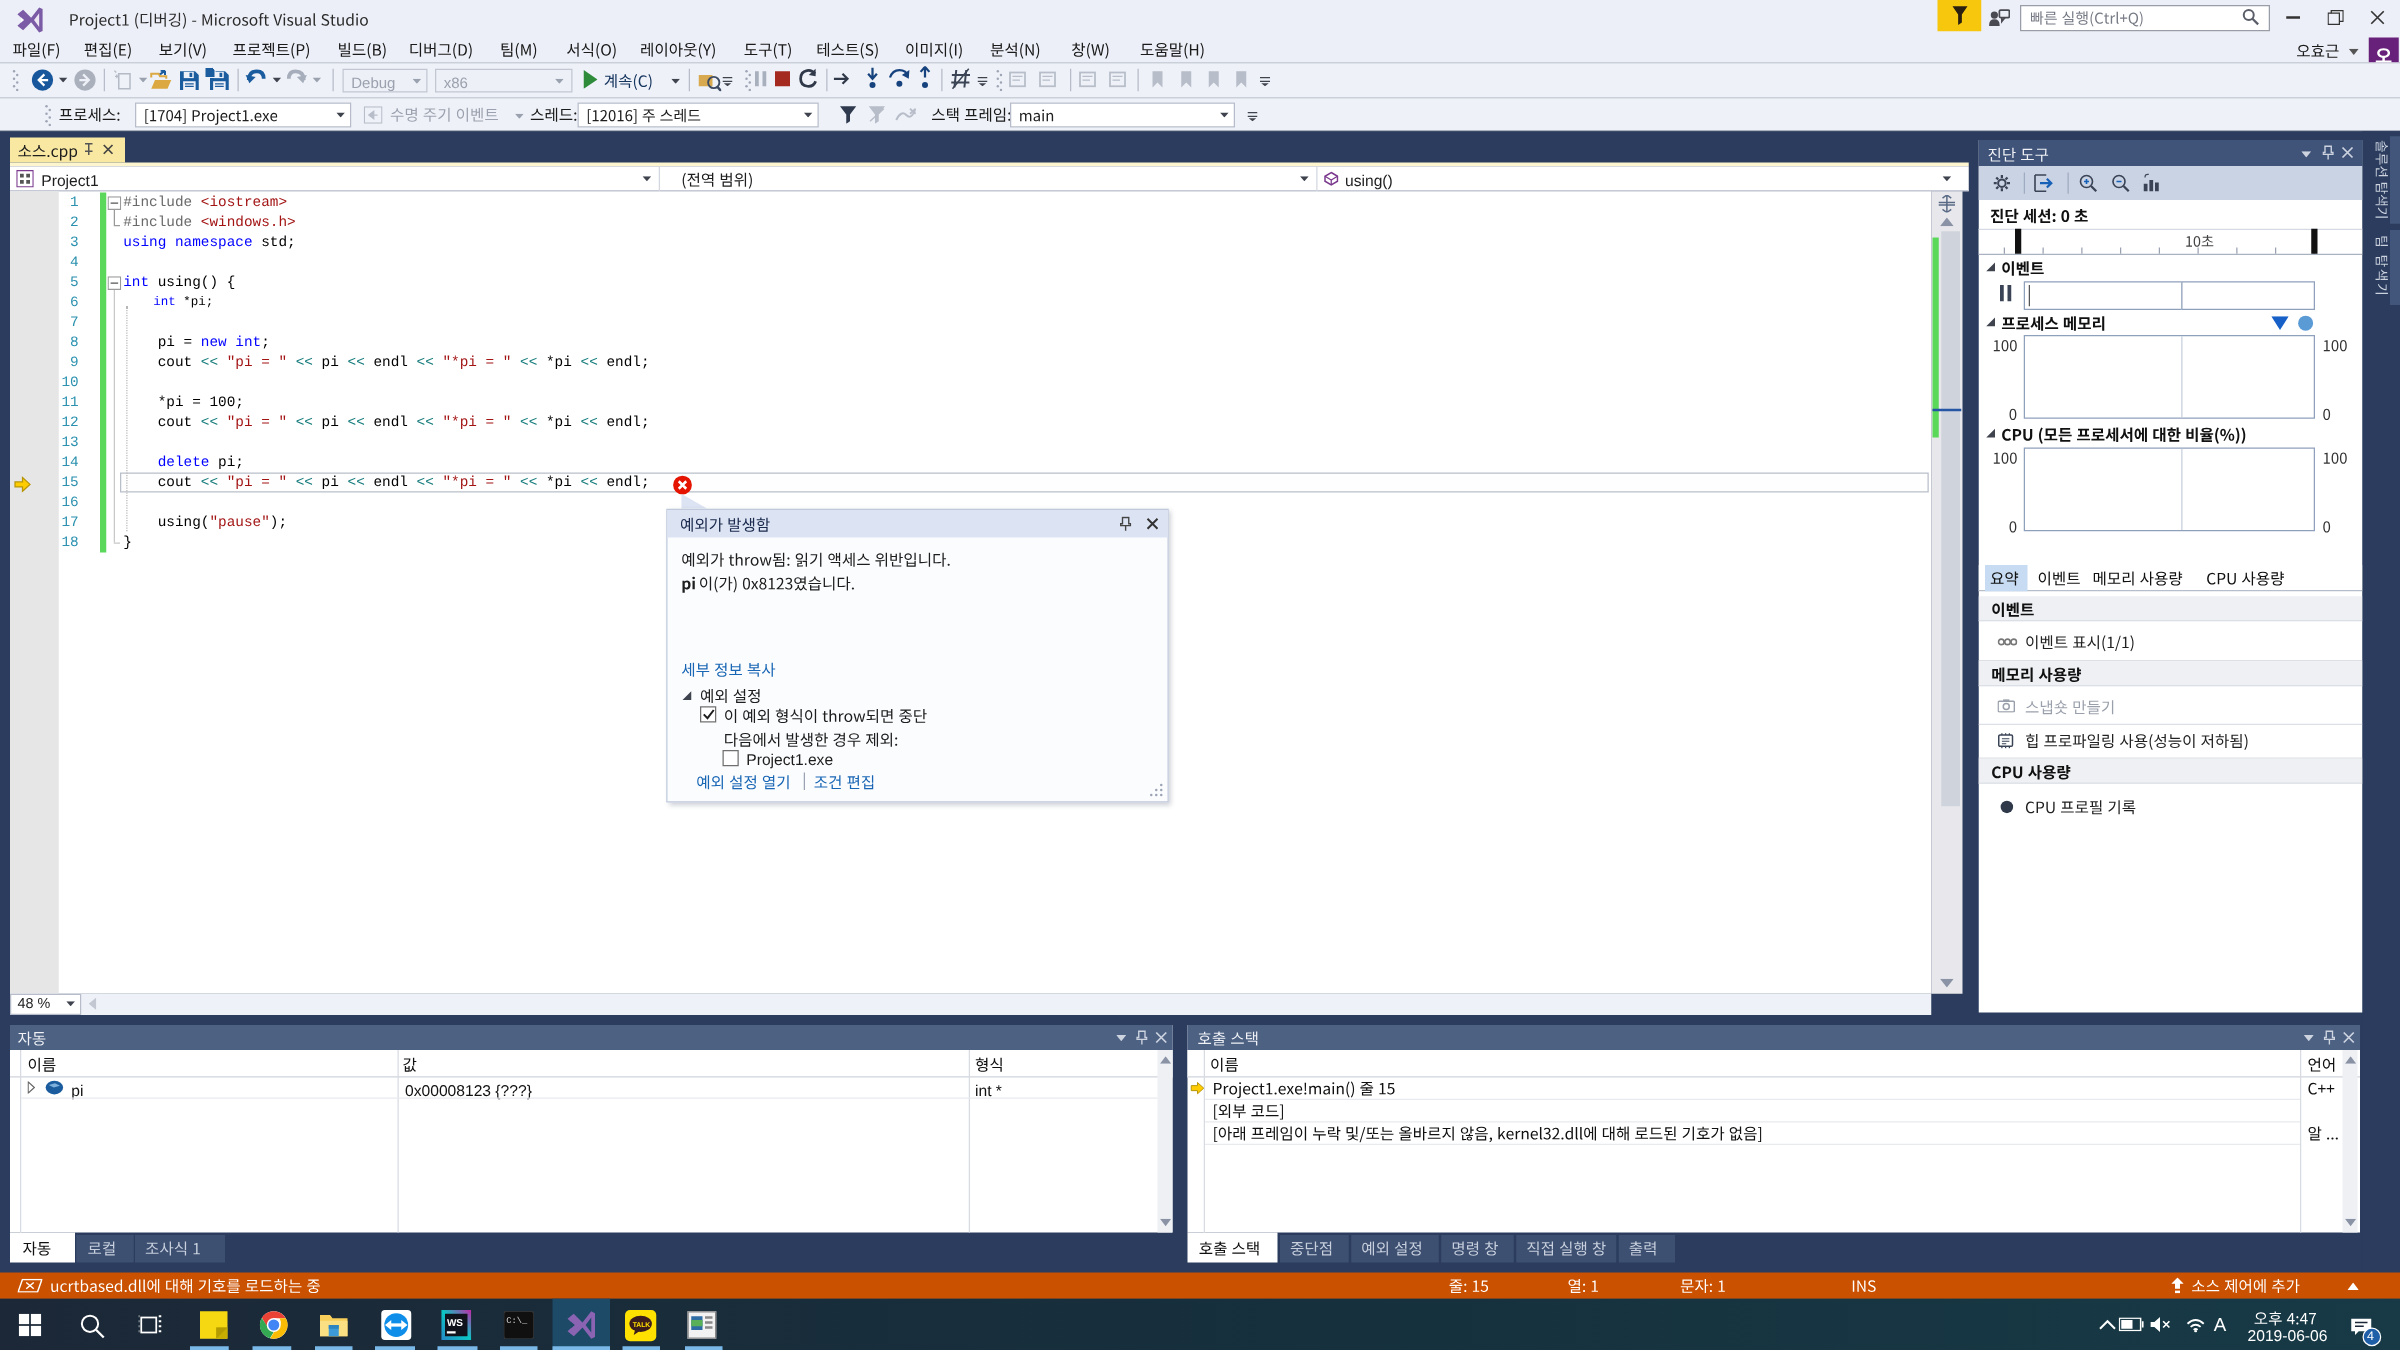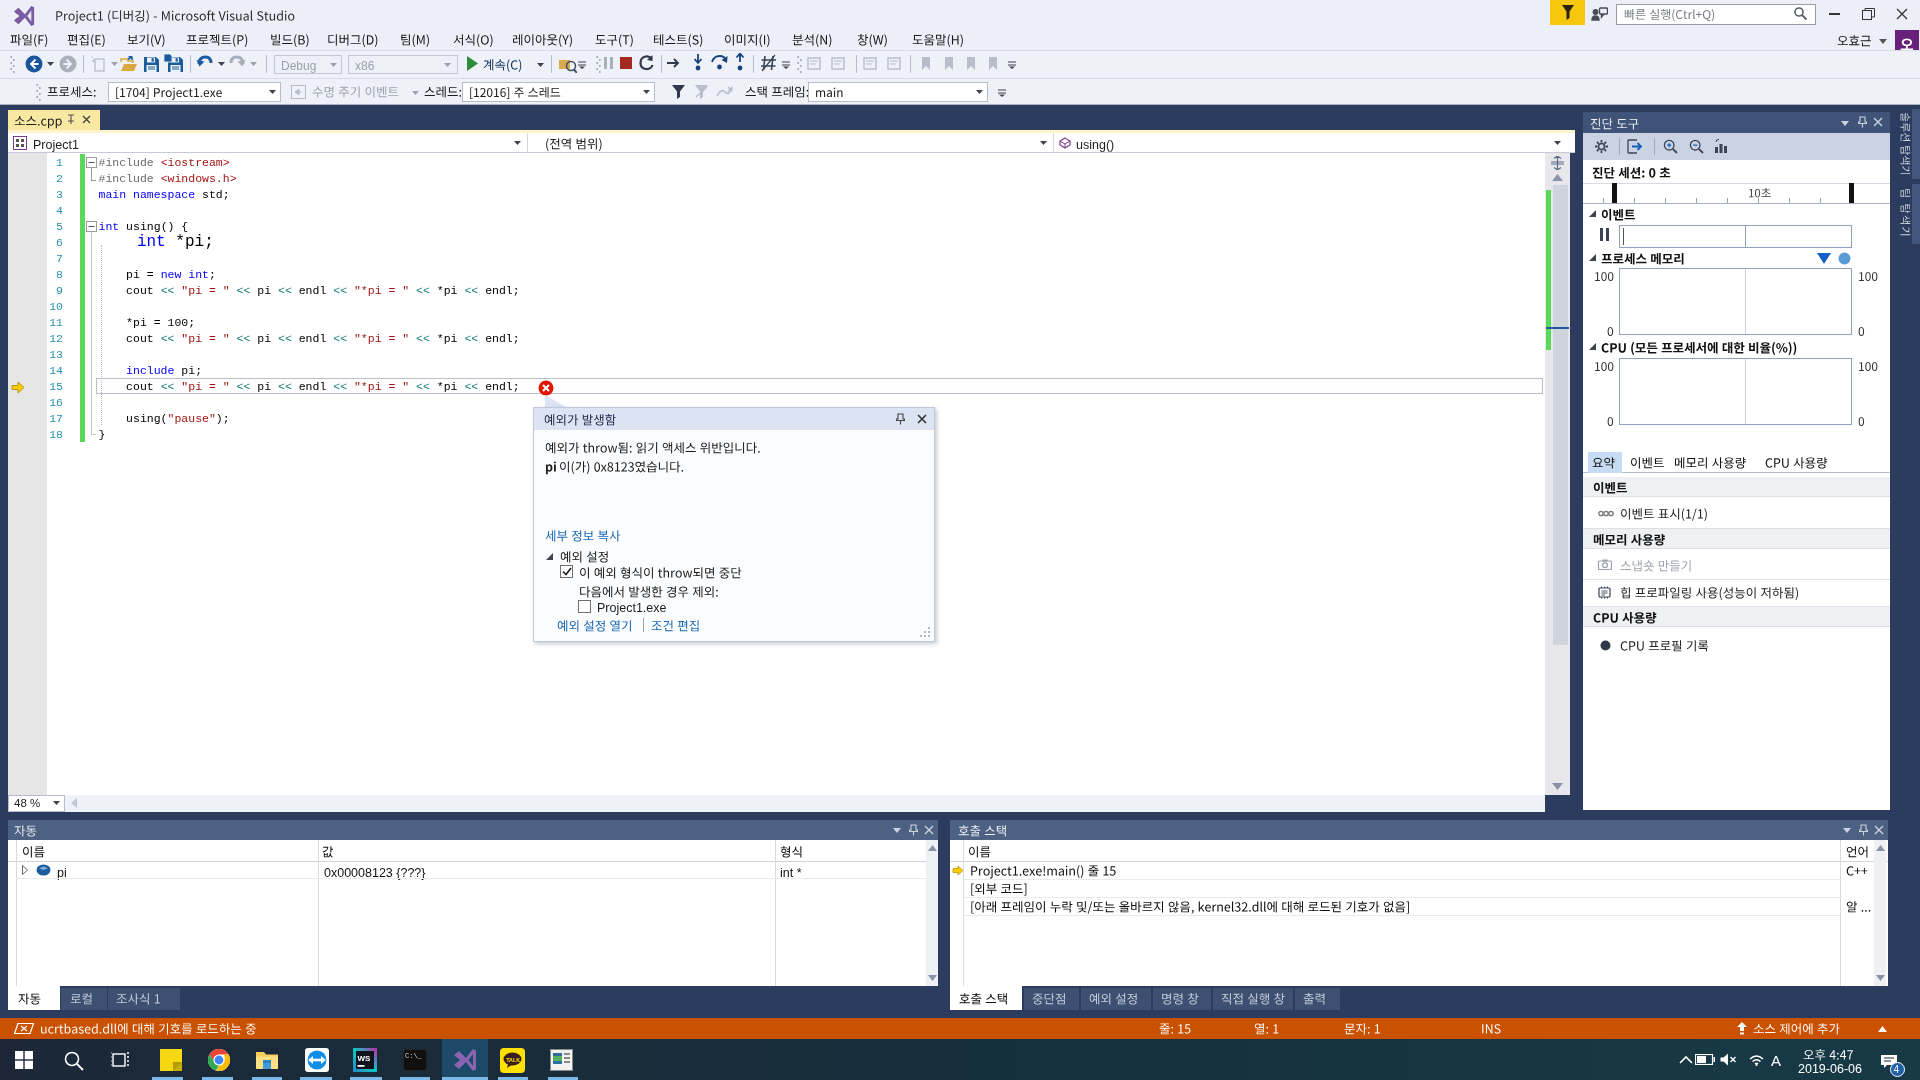--- a/index.html
+++ b/index.html
@@ -893,28 +893,28 @@
 12
 13
 14
 15
 16
 17
 18</div>
 <div class="a" style="left:96px;top:378px;width:1447px;height:16px;border:1px solid #b9bfc9;background:#fefefe"></div>
 <div class="a mono" style="left:98.5px;top:155px;font-size:11.5px;line-height:15px;letter-spacing:0px"><span style="color:#6a6a6a">#include </span><span style="color:#a31515">&lt;iostream&gt;</span></div>
 <div class="a mono" style="left:98.5px;top:171px;font-size:11.5px;line-height:15px;letter-spacing:0px"><span style="color:#6a6a6a">#include </span><span style="color:#a31515">&lt;windows.h&gt;</span></div>
-<div class="a mono" style="left:98.5px;top:187px;font-size:11.5px;line-height:15px;letter-spacing:0px"><span style="color:#0000ff">main</span><span style="color:#000000"> </span><span style="color:#0000ff">namespace</span><span style="color:#000000"> std;</span></div>
+<div class="a mono" style="left:98.5px;top:187px;font-size:11.5px;line-height:15px;letter-spacing:0px"><span style="color:#0000ff">using</span><span style="color:#000000"> </span><span style="color:#0000ff">namespace</span><span style="color:#000000"> std;</span></div>
 <div class="a mono" style="left:98.5px;top:219px;font-size:11.5px;line-height:15px;letter-spacing:0px"><span style="color:#0000ff">int</span><span style="color:#000000"> using() {</span></div>
-<div class="a mono" style="left:98.5px;top:235px;font-size:16px;line-height:15px;letter-spacing:0px">    <span style="color:#0000ff">int</span><span style="color:#000000"> *pi;</span></div>
+<div class="a mono" style="left:98.5px;top:235px;font-size:10px;line-height:15px;letter-spacing:0px">    <span style="color:#0000ff">int</span><span style="color:#000000"> *pi;</span></div>
 <div class="a mono" style="left:98.5px;top:267px;font-size:11.5px;line-height:15px;letter-spacing:0px">    <span style="color:#000000">pi = </span><span style="color:#0000ff">new</span><span style="color:#000000"> </span><span style="color:#0000ff">int</span><span style="color:#000000">;</span></div>
 <div class="a mono" style="left:98.5px;top:283px;font-size:11.5px;line-height:15px;letter-spacing:0px">    <span style="color:#000000">cout </span><span style="color:#177c7c">&lt;&lt; </span><span style="color:#a31515">"pi = " </span><span style="color:#177c7c">&lt;&lt; </span><span style="color:#000000">pi </span><span style="color:#177c7c">&lt;&lt; </span><span style="color:#000000">endl </span><span style="color:#177c7c">&lt;&lt; </span><span style="color:#a31515">"*pi = " </span><span style="color:#177c7c">&lt;&lt; </span><span style="color:#000000">*pi </span><span style="color:#177c7c">&lt;&lt; </span><span style="color:#000000">endl;</span></div>
 <div class="a mono" style="left:98.5px;top:315px;font-size:11.5px;line-height:15px;letter-spacing:0px">    <span style="color:#000000">*pi = 100;</span></div>
 <div class="a mono" style="left:98.5px;top:331px;font-size:11.5px;line-height:15px;letter-spacing:0px">    <span style="color:#000000">cout </span><span style="color:#177c7c">&lt;&lt; </span><span style="color:#a31515">"pi = " </span><span style="color:#177c7c">&lt;&lt; </span><span style="color:#000000">pi </span><span style="color:#177c7c">&lt;&lt; </span><span style="color:#000000">endl </span><span style="color:#177c7c">&lt;&lt; </span><span style="color:#a31515">"*pi = " </span><span style="color:#177c7c">&lt;&lt; </span><span style="color:#000000">*pi </span><span style="color:#177c7c">&lt;&lt; </span><span style="color:#000000">endl;</span></div>
-<div class="a mono" style="left:98.5px;top:363px;font-size:11.5px;line-height:15px;letter-spacing:0px">    <span style="color:#0000ff">include</span><span style="color:#000000"> pi;</span></div>
+<div class="a mono" style="left:98.5px;top:363px;font-size:11.5px;line-height:15px;letter-spacing:0px">    <span style="color:#0000ff">delete</span><span style="color:#000000"> pi;</span></div>
 <div class="a mono" style="left:98.5px;top:379px;font-size:11.5px;line-height:15px;letter-spacing:0px">    <span style="color:#000000">cout </span><span style="color:#177c7c">&lt;&lt; </span><span style="color:#a31515">"pi = " </span><span style="color:#177c7c">&lt;&lt; </span><span style="color:#000000">pi </span><span style="color:#177c7c">&lt;&lt; </span><span style="color:#000000">endl </span><span style="color:#177c7c">&lt;&lt; </span><span style="color:#a31515">"*pi = " </span><span style="color:#177c7c">&lt;&lt; </span><span style="color:#000000">*pi </span><span style="color:#177c7c">&lt;&lt; </span><span style="color:#000000">endl;</span></div>
 <div class="a mono" style="left:98.5px;top:411px;font-size:11.5px;line-height:15px;letter-spacing:0px">    <span style="color:#000000">using(</span><span style="color:#a31515">"pause"</span><span style="color:#000000">);</span></div>
 <div class="a mono" style="left:98.5px;top:427px;font-size:11.5px;line-height:15px;letter-spacing:0px"><span style="color:#000000">}</span></div>
 <svg class="a" style="left:86px;top:157px" width="11" height="11" viewBox="0 0 11 11">
     <rect x="0.5" y="0.5" width="10" height="10" fill="#fff" stroke="#9a9a9a"></rect>
     <path d="M2.5 5.5 L8.5 5.5" stroke="#555"></path>
   </svg>
 <svg class="a" style="left:86px;top:221px" width="11" height="11" viewBox="0 0 11 11">
     <rect x="0.5" y="0.5" width="10" height="10" fill="#fff" stroke="#9a9a9a"></rect>
     <path d="M2.5 5.5 L8.5 5.5" stroke="#555"></path>

